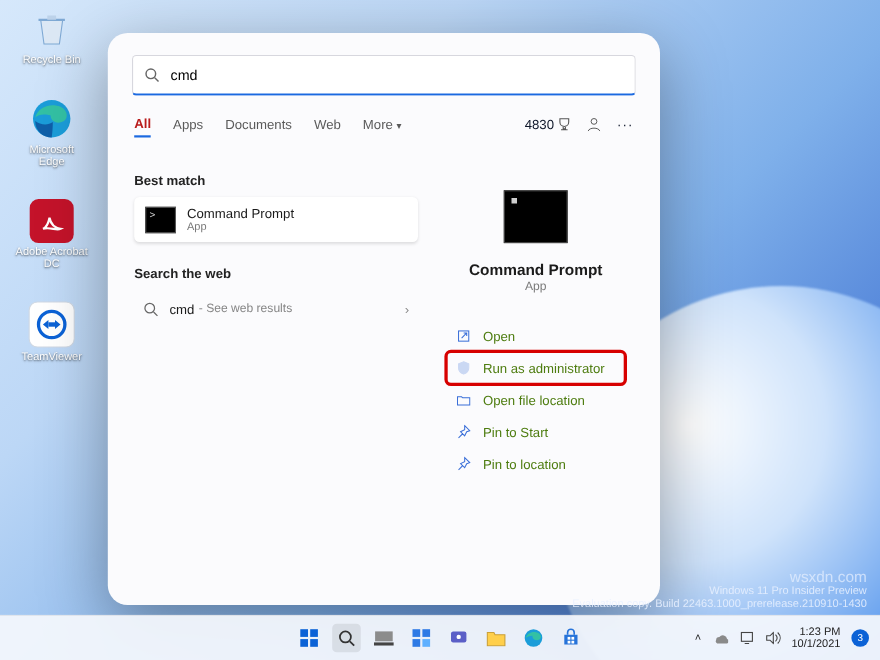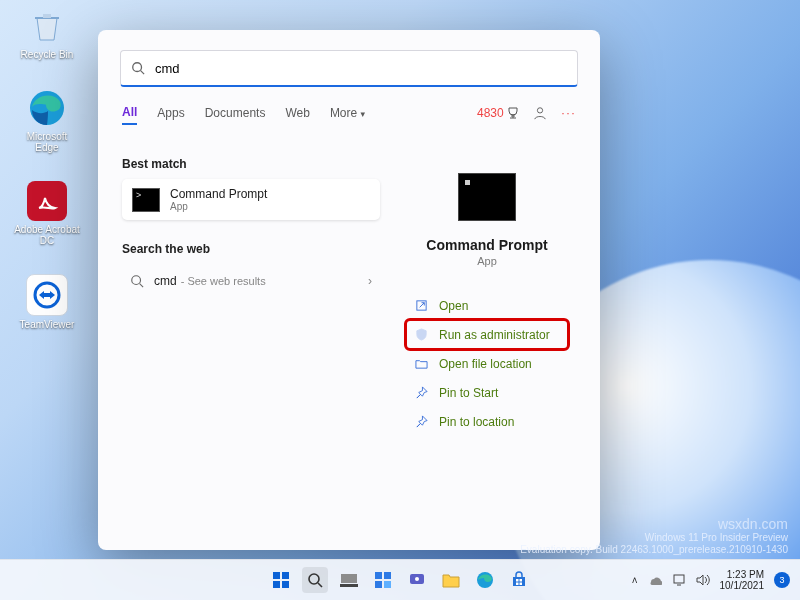--- a/index.html
+++ b/index.html
@@ -4,27 +4,27 @@
 <style>
   html,body{margin:0;padding:0;width:800px;height:600px;overflow:hidden;font-family:"Segoe UI",Arial,sans-serif;font-size:12px;color:#1b1b1b;}
   .desktop{position:relative;width:800px;height:600px;background:linear-gradient(135deg,#d6e8fb 0%,#bcd7f6 30%,#7fb0ea 60%,#3d6fd1 90%);}
   .bloom{position:absolute;right:-120px;bottom:-80px;width:420px;height:420px;border-radius:50%;background:radial-gradient(circle at 30% 30%,#fff 0%,#cfe3fb 30%,#6aa3ef 60%,#1f4fc6 100%);filter:blur(1px);} 
   
   .dicons{position:absolute;left:14px;top:6px;display:flex;flex-direction:column;gap:28px}
   .dicon{width:66px;display:flex;flex-direction:column;align-items:center;gap:3px;cursor:pointer}
   .dicon .g{width:40px;height:40px;border-radius:4px;display:flex;align-items:center;justify-content:center}
   .dicon span{font-size:10px;color:#fff;text-align:center;line-height:11px;text-shadow:0 1px 2px rgba(0,0,0,.7)}
   
-  .panel{position:absolute;left:98px;top:30px;width:502px;height:520px;background:#fbfbfd;border-radius:8px;box-shadow:0 18px 60px rgba(0,0,0,.35)}
+  .panel{position:absolute;left:98px;top:30px;width:502px;height:520px;background:#fbfbfd;border-radius:18px;box-shadow:0 18px 60px rgba(0,0,0,.35)}
   .searchwrap{margin:20px 22px 0 22px;border:1px solid #d7d7de;border-bottom:2px solid #1b69e0;border-radius:4px;display:flex;align-items:center;height:34px;padding:0 10px;background:#fff}
   .searchwrap input{border:none;outline:none;flex:1;font-size:13px;background:transparent}
   .tabs{display:flex;align-items:center;gap:20px;margin:14px 24px 0 24px;font-size:12px;color:#5a5a5a}
   .tab{padding:4px 0;cursor:pointer}
-  .tab.active{color:#6d28d9;font-weight:600;border-bottom:2px solid #1b69e0}
-  .tabs .right{margin-left:auto;display:flex;align-items:center;gap:14px;color:#ef4444}
+  .tab.active{color:#b91c1c;font-weight:600;border-bottom:2px solid #1b69e0}
+  .tabs .right{margin-left:auto;display:flex;align-items:center;gap:14px;color:#0f172a}
   .body{display:flex;margin:32px 18px 0 24px;gap:12px}
   .left{width:258px}
   .left h4{margin:0 0 8px 0;font-size:12px;font-weight:600;color:#222}
   .match{display:flex;align-items:center;background:#fff;border-radius:5px;padding:8px 10px;box-shadow:0 1px 3px rgba(0,0,0,.12);cursor:pointer}
   .cmdthumb{width:26px;height:22px;background:#000;border:1px solid #555;margin-right:10px;position:relative}
   .cmdthumb::before{content:">";position:absolute;left:3px;top:1px;color:#ddd;font-size:9px}
   .match .t{font-size:12px}
   .match .s{font-size:10px;color:#777}
   .web{display:flex;align-items:center;padding:10px 8px;margin-top:6px;border-radius:5px;cursor:pointer}
   .web .q{font-size:12px}

